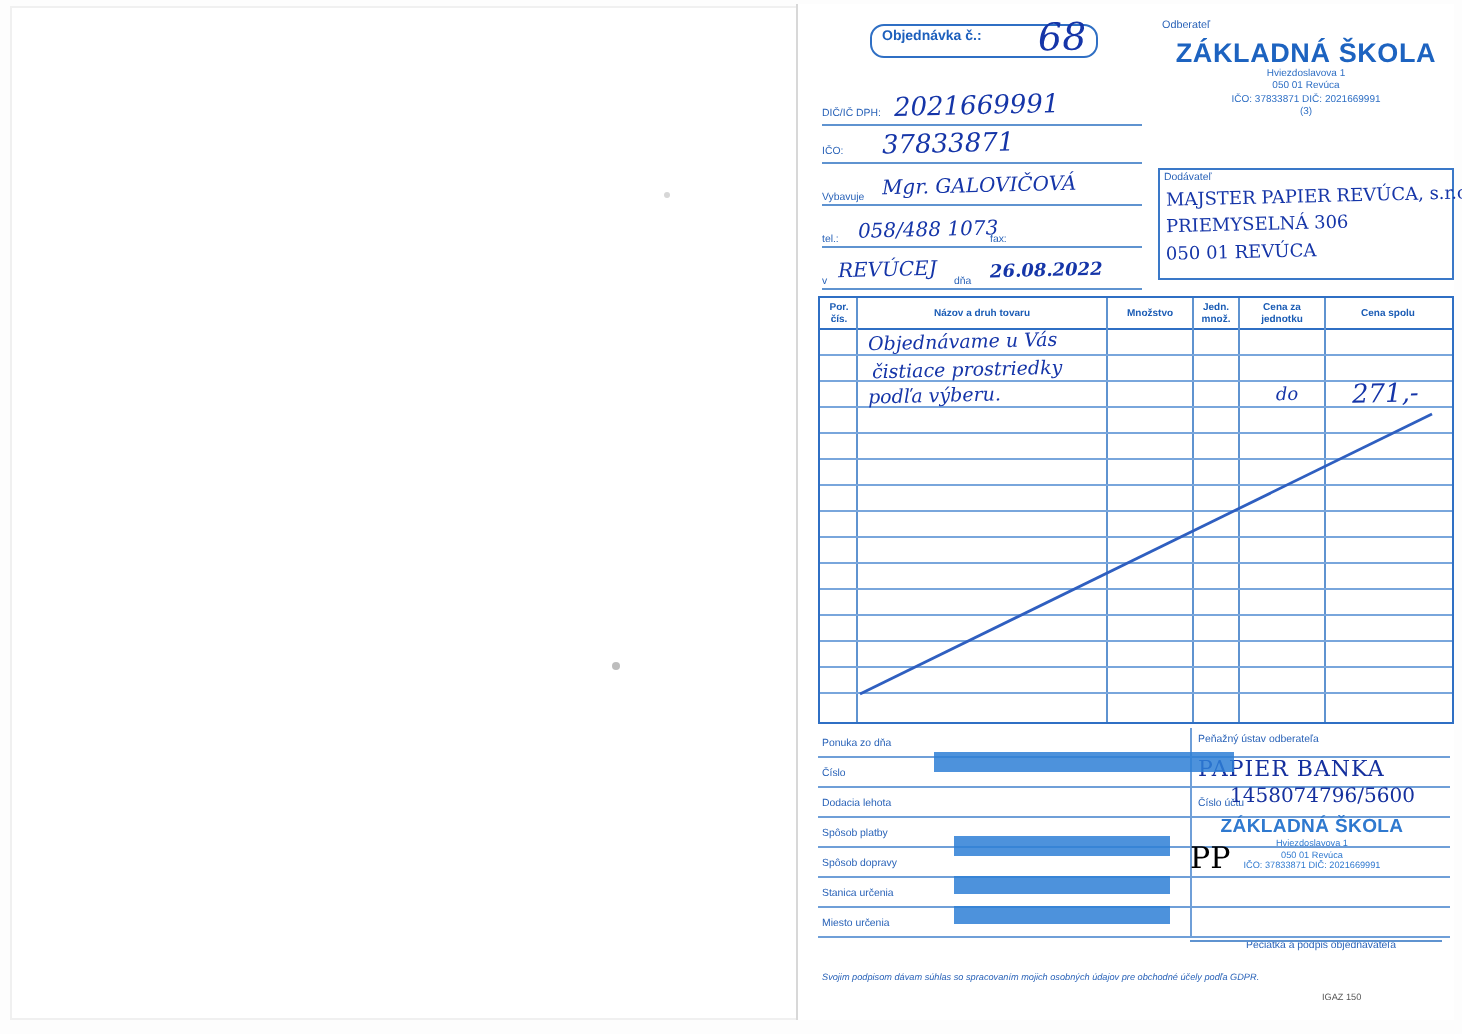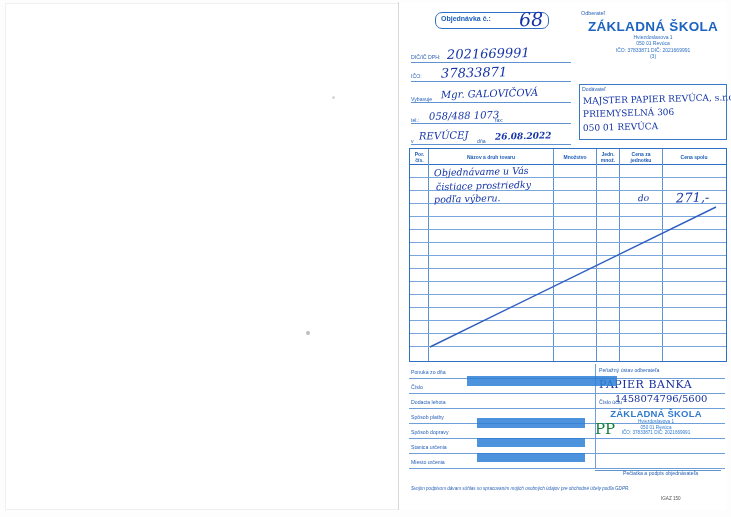--- a/index.html
+++ b/index.html
@@ -76,21 +76,21 @@
     position:absolute;left:12px;top:484px;width:312px;
     font-size:4.6px;color:#2a63b8;font-style:italic;white-space:nowrap;
   }
   .igaz{position:absolute;left:262px;top:494px;font-size:4.6px;color:#555;}
   .stamp{
     position:absolute;left:196px;top:406px;width:122px;height:40px;
     text-align:center;color:#2f79cf;
   }
   .stamp .s1{font-size:9.5px;font-weight:bold;letter-spacing:.2px;}
   .stamp .s2{font-size:4.6px;line-height:5.6px;}
-  .pp{position:absolute;left:196px;top:418px;font-size:15px;color:#15803d;font-family:"DejaVu Serif",serif;}
+  .pp{position:absolute;left:196px;top:418px;font-size:15px;color:#000000;font-family:"DejaVu Serif",serif;}
   .blue-bar{position:absolute;background:#2e7fd6;opacity:.85;}
 </style>
 </head>
 <body>
 
 <div id="scan">
 
   <div class="blank-sheet"></div>
   <div class="speck" style="left:306px;top:331px;width:4px;height:4px;"></div>
   <div class="speck" style="left:332px;top:96px;width:3px;height:3px;opacity:.6;"></div>

